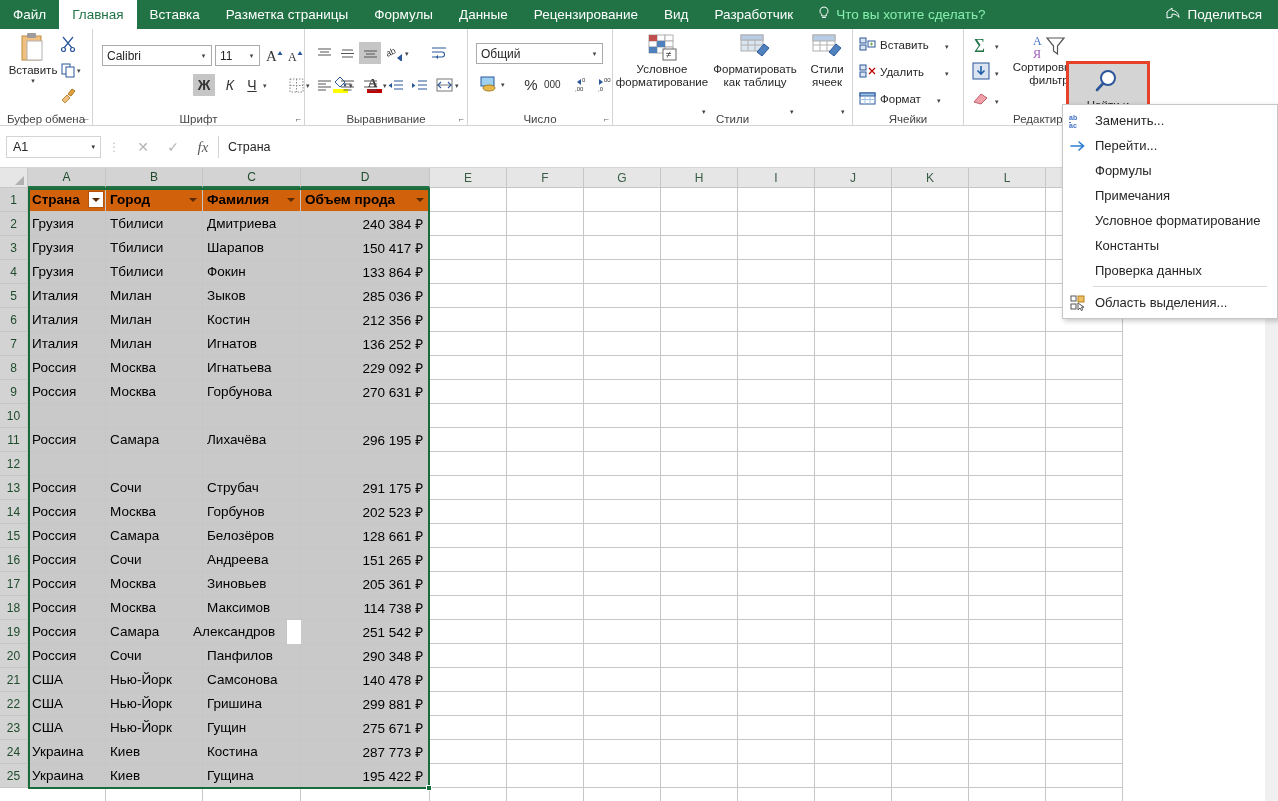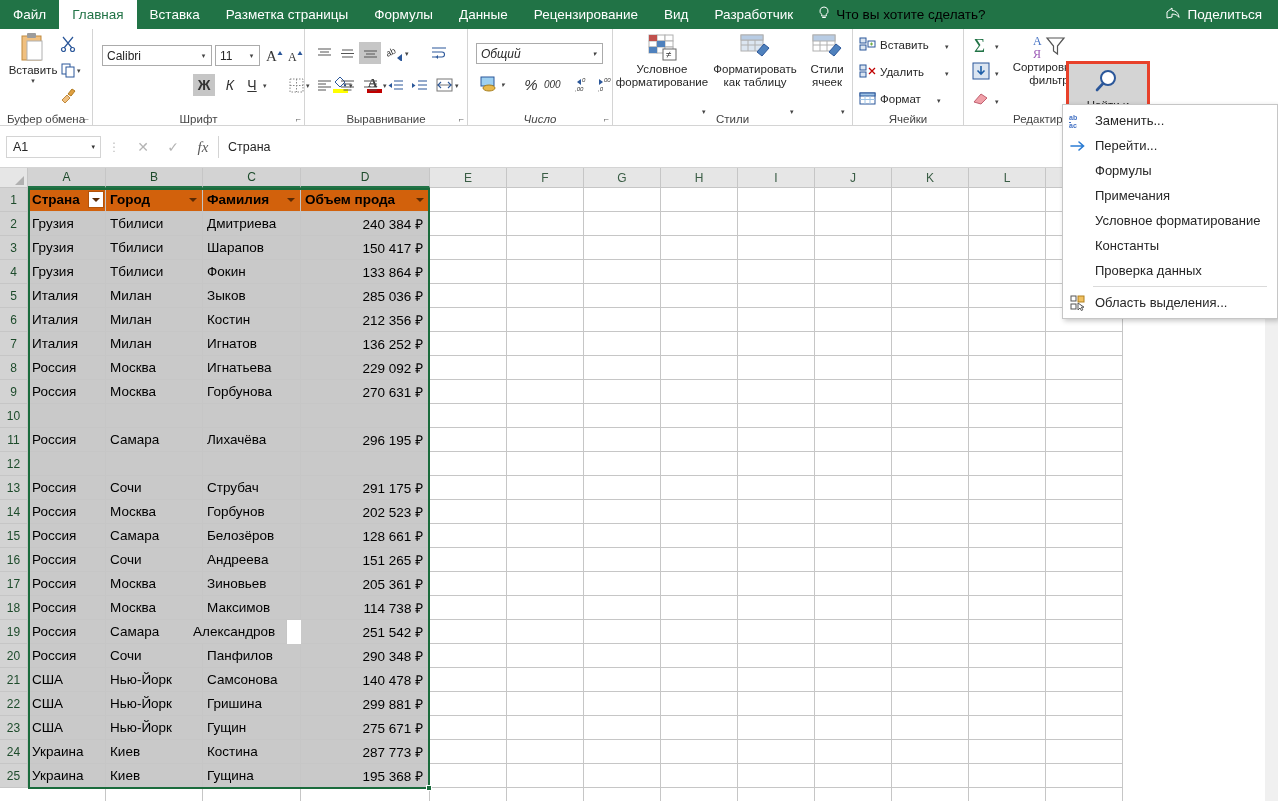--- a/index.html
+++ b/index.html
@@ -18,21 +18,21 @@
     background: #217346;
     display: flex; align-items: stretch;
   }
   .tab {
     padding: 0 13px; height: 29px; line-height: 29px;
     color: #fff; font-size: 13.5px; white-space: nowrap; cursor: pointer;
   }
   .tab.active { background: #fff; color: #217346; font-weight: normal; }
   .tellme {
     display: flex; align-items: center; gap: 6px;
-    padding: 0 12px; color: #000000; font-size: 13.5px; height: 29px;
+    padding: 0 12px; color: #86efac; font-size: 13.5px; height: 29px;
   }
   .tellme .bulb { display:inline-block; }
   .share {
     position: absolute; right: 8px; top: 0; height: 29px;
     display: flex; align-items: center; gap: 6px;
     color: #fff; font-size: 13.5px; padding: 0 8px; cursor: pointer;
   }
 
   
   .ribbon {
@@ -377,21 +377,21 @@
             <rect x="1" y="1" width="15" height="12" fill="none" stroke="#777"></rect>
             <path d="M1 7h15" stroke="#777"></path>
             <path d="M5 4l-3 3 3 3M12 4l3 3-3 3" fill="none" stroke="#2b579a" stroke-width="1.1"></path>
           </svg>
       </div>
       <div class="btn chev" style="left:150px; top:53px;">▾</div>
       <div class="rgroup-label">Выравнивание</div>
       <div class="rgroup-launcher">⌐</div>
     </div>
 
-    <div class="rgroup" style="left:468px; width:145px;font-style:italic;">
+    <div class="rgroup" style="left:468px; width:145px;">
       <div class="combo" style="position:absolute; left:8px; top:14px; width:127px;">
         <span class="cv">Общий</span>
         <span class="cb">▾</span>
       </div>
       <div class="btn sqbtn" style="left:10px; top:44px;">
         <svg width="18" height="17" viewBox="0 0 18 17">
             <rect x="1" y="1" width="13" height="9" fill="#9ed0f0" stroke="#2b579a"></rect>
             <ellipse cx="9" cy="12" rx="6" ry="3" fill="#e8b84b" stroke="#a8801f"></ellipse>
           </svg>
       </div>
@@ -695,21 +695,21 @@
         <div class="cell data" style="left: 106px; top: 548px; width: 97px;">Нью-Йорк</div>
         <div class="cell data" style="left: 203px; top: 548px; width: 98px;">Гущин</div>
         <div class="cell data num" style="left: 301px; top: 548px; width: 129px;">275 671 ₽</div>
         <div class="cell data" style="left: 28px; top: 572px; width: 78px;">Украина</div>
         <div class="cell data" style="left: 106px; top: 572px; width: 97px;">Киев</div>
         <div class="cell data" style="left: 203px; top: 572px; width: 98px;">Костина</div>
         <div class="cell data num" style="left: 301px; top: 572px; width: 129px;">287 773 ₽</div>
         <div class="cell data" style="left: 28px; top: 596px; width: 78px;">Украина</div>
         <div class="cell data" style="left: 106px; top: 596px; width: 97px;">Киев</div>
         <div class="cell data" style="left: 203px; top: 596px; width: 98px;">Гущина</div>
-        <div class="cell data num" style="left: 301px; top: 596px; width: 129px;">195 368 ₽</div>
+        <div class="cell data num" style="left: 301px; top: 596px; width: 129px;">195 422 ₽</div>
         <div class="cell " style="left: 430px; top: 20px; width: 77px;"></div>
         <div class="cell " style="left: 507px; top: 20px; width: 77px;"></div>
         <div class="cell " style="left: 584px; top: 20px; width: 77px;"></div>
         <div class="cell " style="left: 661px; top: 20px; width: 77px;"></div>
         <div class="cell " style="left: 738px; top: 20px; width: 77px;"></div>
         <div class="cell " style="left: 815px; top: 20px; width: 77px;"></div>
         <div class="cell " style="left: 892px; top: 20px; width: 77px;"></div>
         <div class="cell " style="left: 969px; top: 20px; width: 77px;"></div>
         <div class="cell " style="left: 1046px; top: 20px; width: 77px;"></div>
         <div class="cell " style="left: 430px; top: 44px; width: 77px;"></div>

